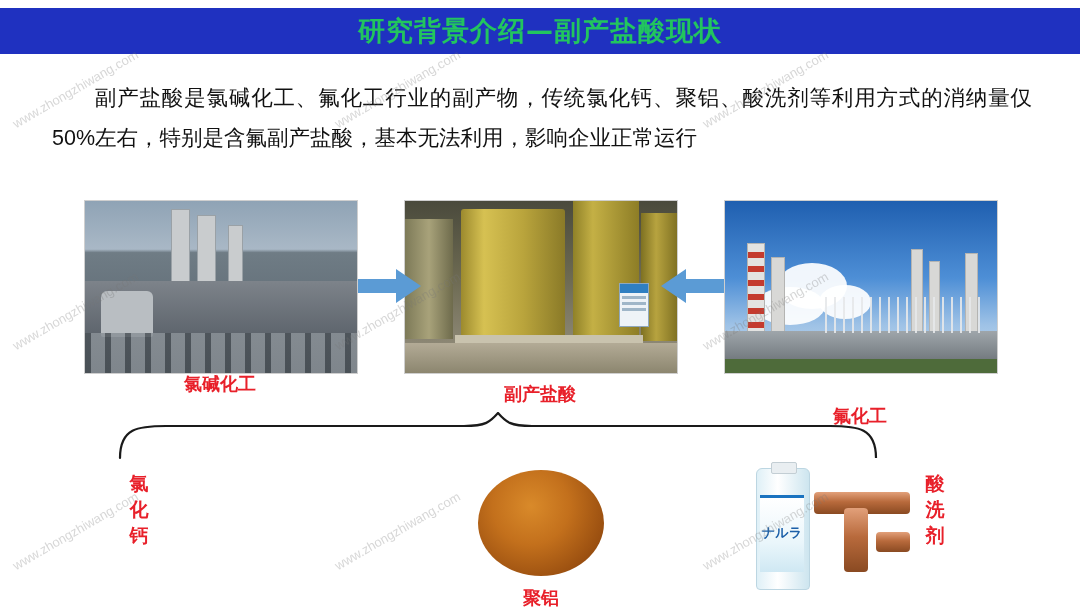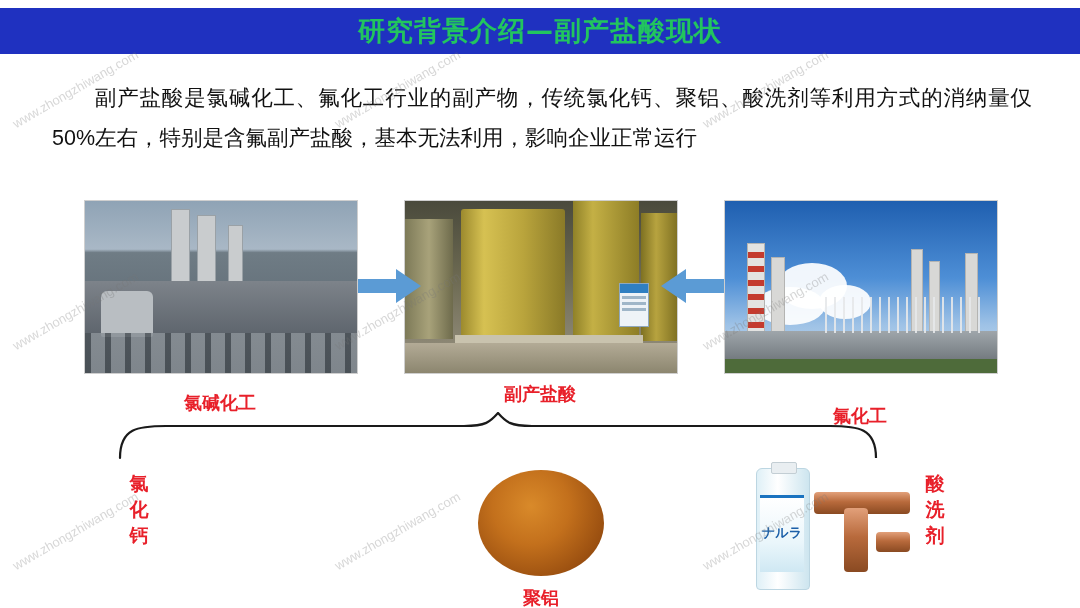--- a/index.html
+++ b/index.html
@@ -288,21 +288,21 @@
 
 <div class="photo" id="photo-chloralkali">
   <div class="stack s1"></div>
   <div class="stack s2"></div>
   <div class="stack s3"></div>
   <div class="pipes"></div>
   <div class="plant"></div>
   <div class="tank"></div>
   <div class="arches"></div>
 </div>
-<div class="cap" style="left:84px; top:391px; width:272px;">氯碱化工</div>
+<div class="cap" style="left:84px; top:372px; width:272px;">氯碱化工</div>
 
 <div class="photo" id="photo-tanks">
   <div class="tankS"></div>
   <div class="tankA"></div>
   <div class="tankB"></div>
   <div class="tankC"></div>
   <div class="base b1"></div>
   <div class="base b2"></div>
   <div class="ground"></div>
   <div class="sign">

